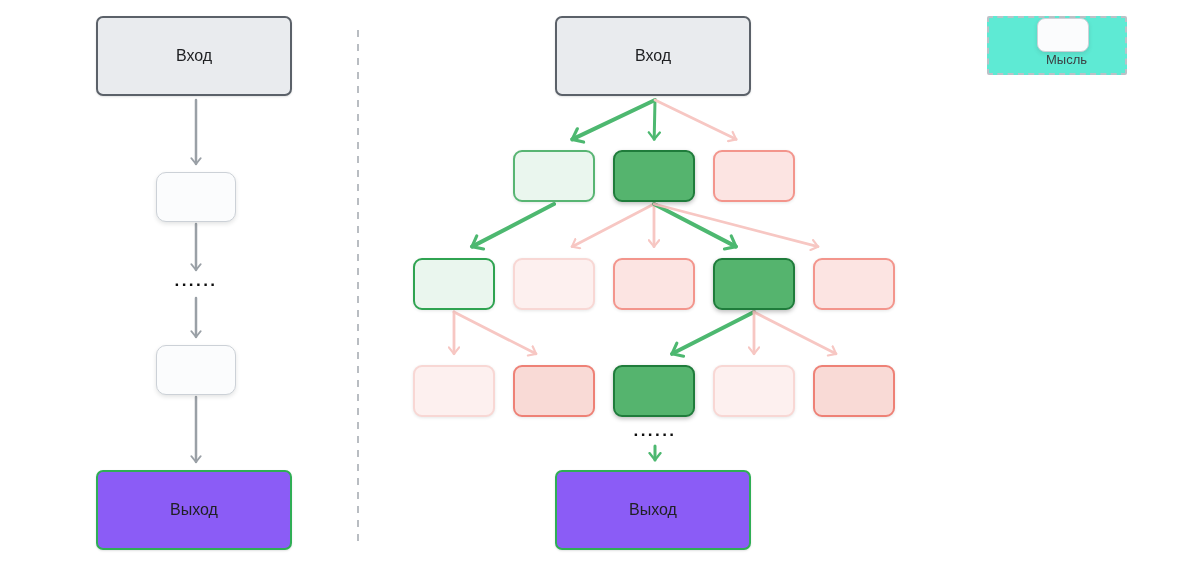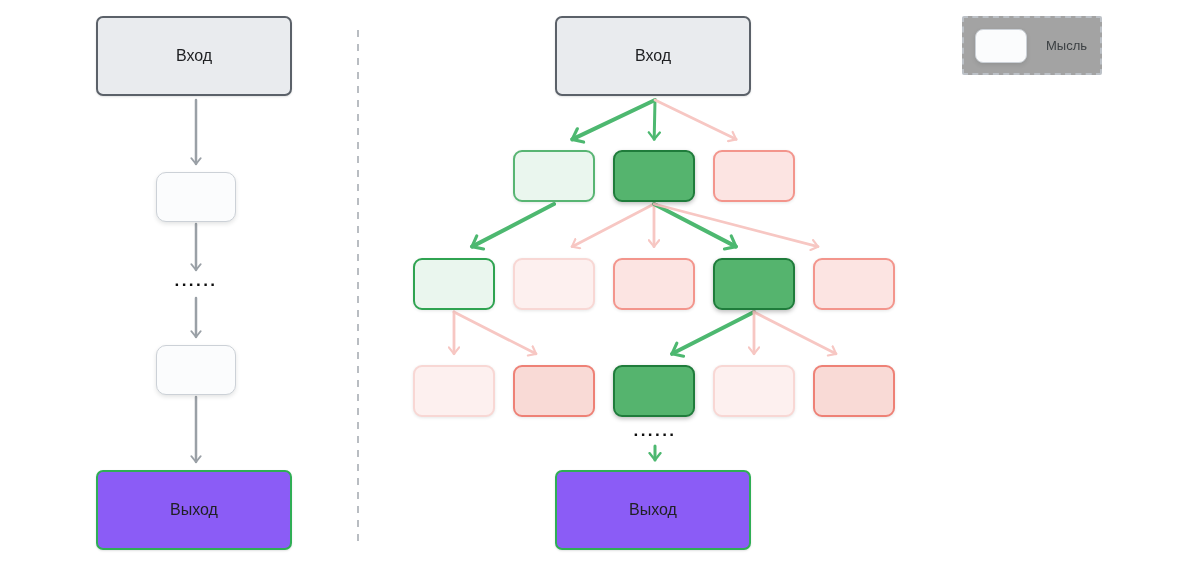--- a/index.html
+++ b/index.html
@@ -28,23 +28,24 @@
   .node.green-light{background:#eaf6ee;border:2px solid #58b573;}
   .node.green-light2{background:#eaf6ee;border:2.5px solid #2fa351;}
   .node.pink{background:#fce4e2;border:2px solid #f3958c;}
   .node.pink-strong{background:#f9dad6;border:2px solid #ee8176;}
   .node.pink-faded{background:#fdf0ef;border:2px solid #f8d7d4;}
   .dots{
     position:absolute;z-index:2;font-weight:bold;font-size:17px;letter-spacing:1.5px;
     color:#0e0e0e;transform:translate(-50%,-58%);white-space:nowrap;
   }
   .legend{
-    position:absolute;left:962px;top:16px;width:140px;height:59px;box-sizing:border-box;
+    position:absolute;left:987px;top:16px;width:140px;height:59px;box-sizing:border-box;
     border:2px dashed #bcc1c7;border-radius:2px;display:flex;align-items:center;z-index:2;
-    background:#a3a3a3;
+    background:#5eead4;
+    flex-direction:column;
   }
   .legend .thought{position:static;width:52px;height:34px;border-radius:8px;margin-left:11px;flex:none;}
   .legend-label{margin-left:19px;font-size:13px;color:#3c4043;}
 </style>
 </head>
 <body>
 
 <div id="canvas">
 
   <svg class="layer" xmlns="http://www.w3.org/2000/svg">

